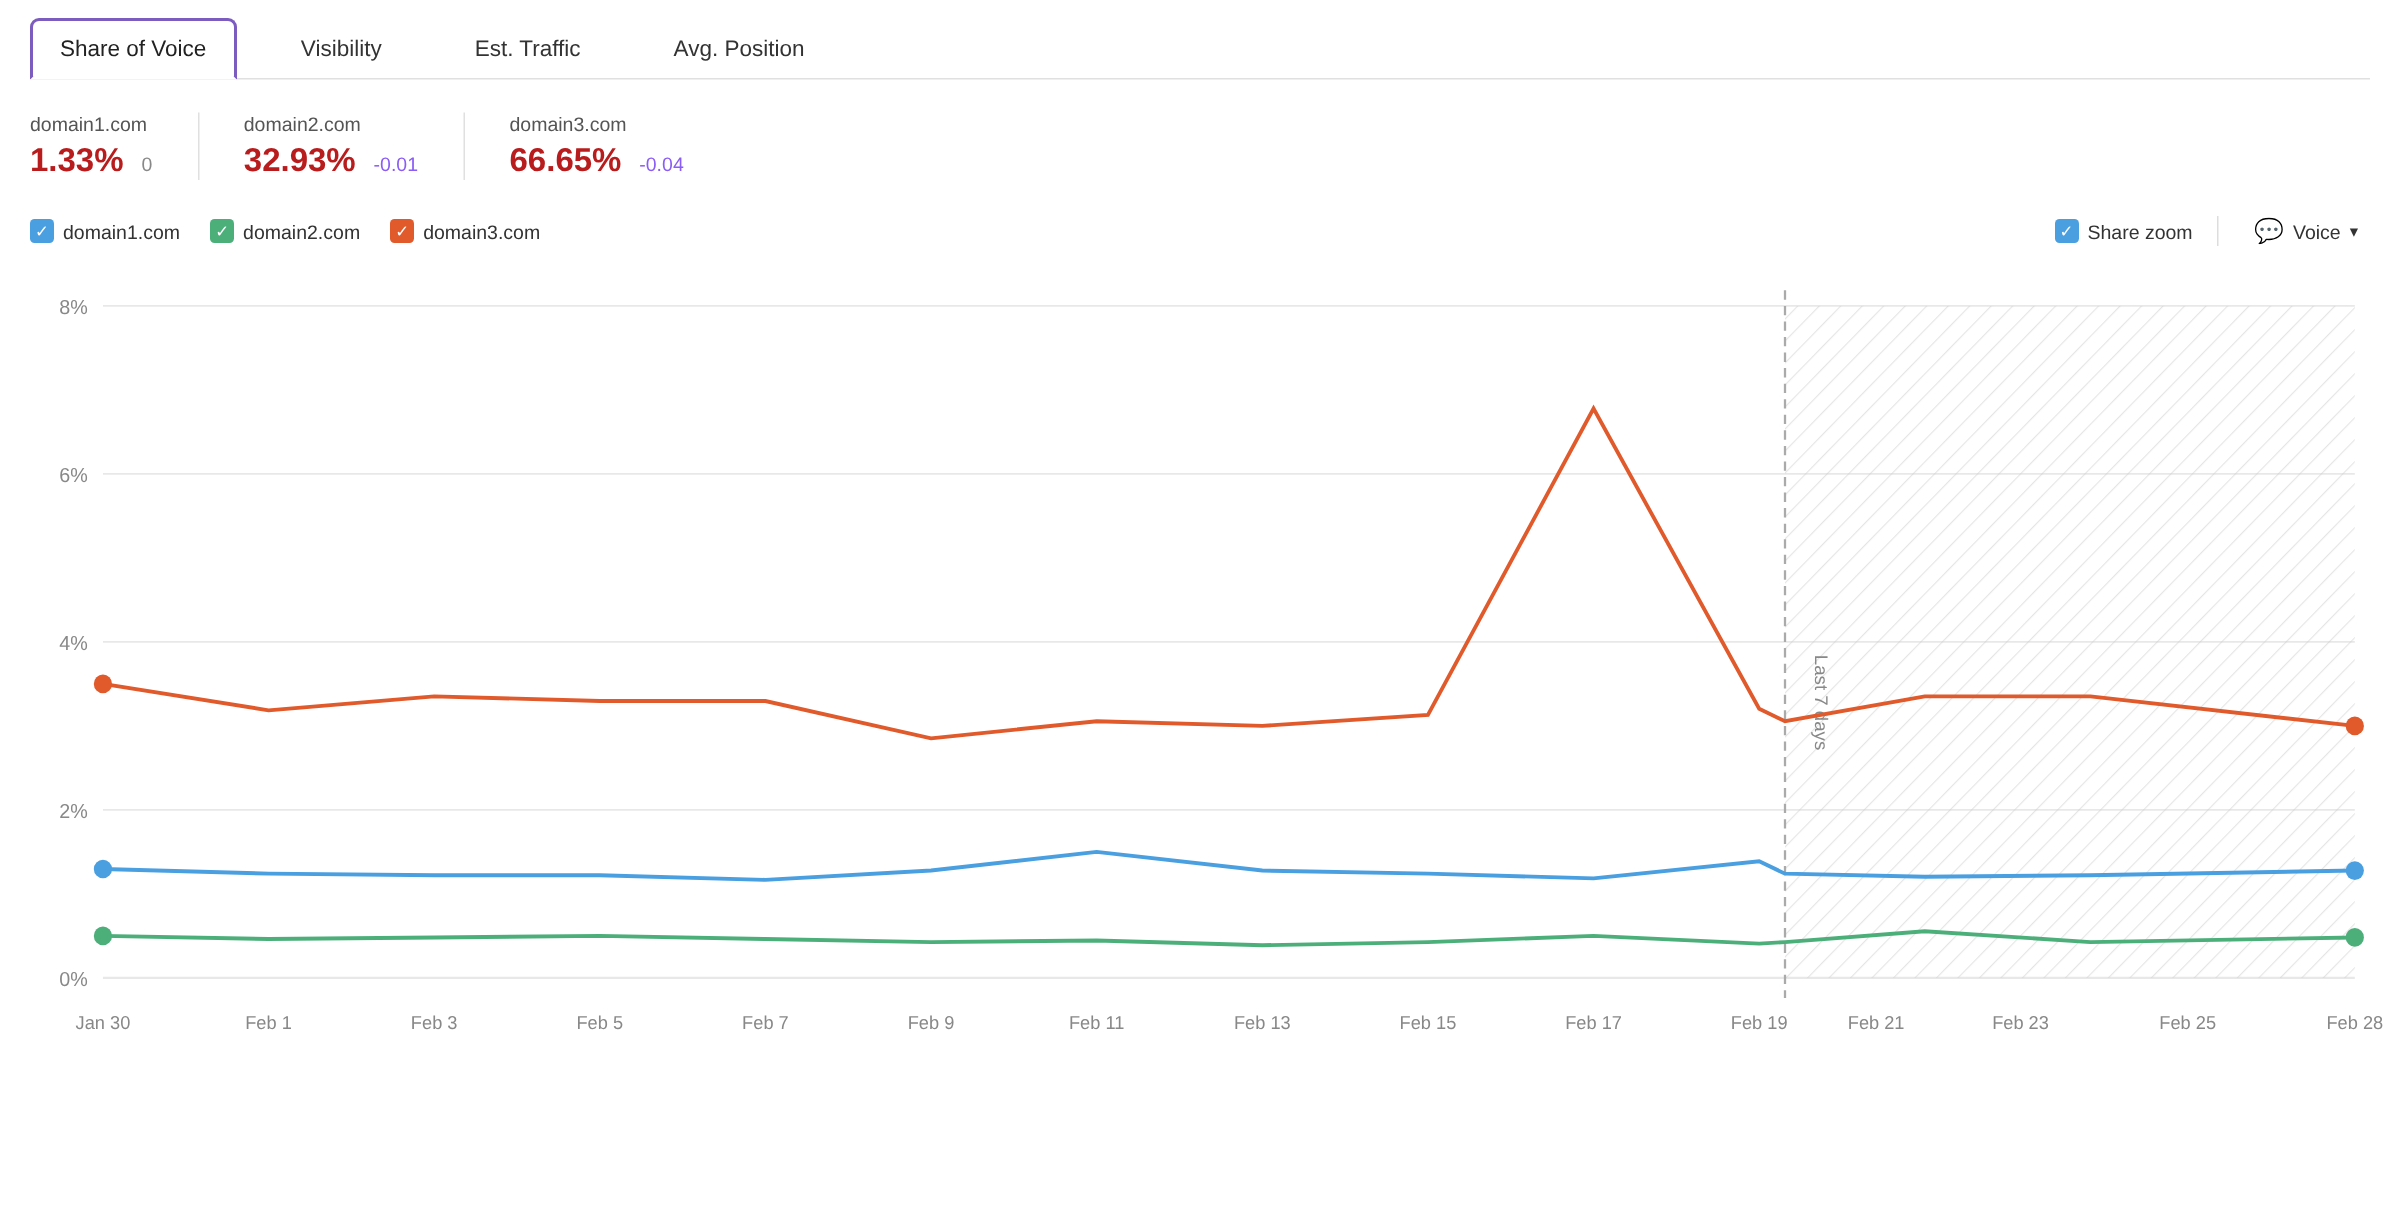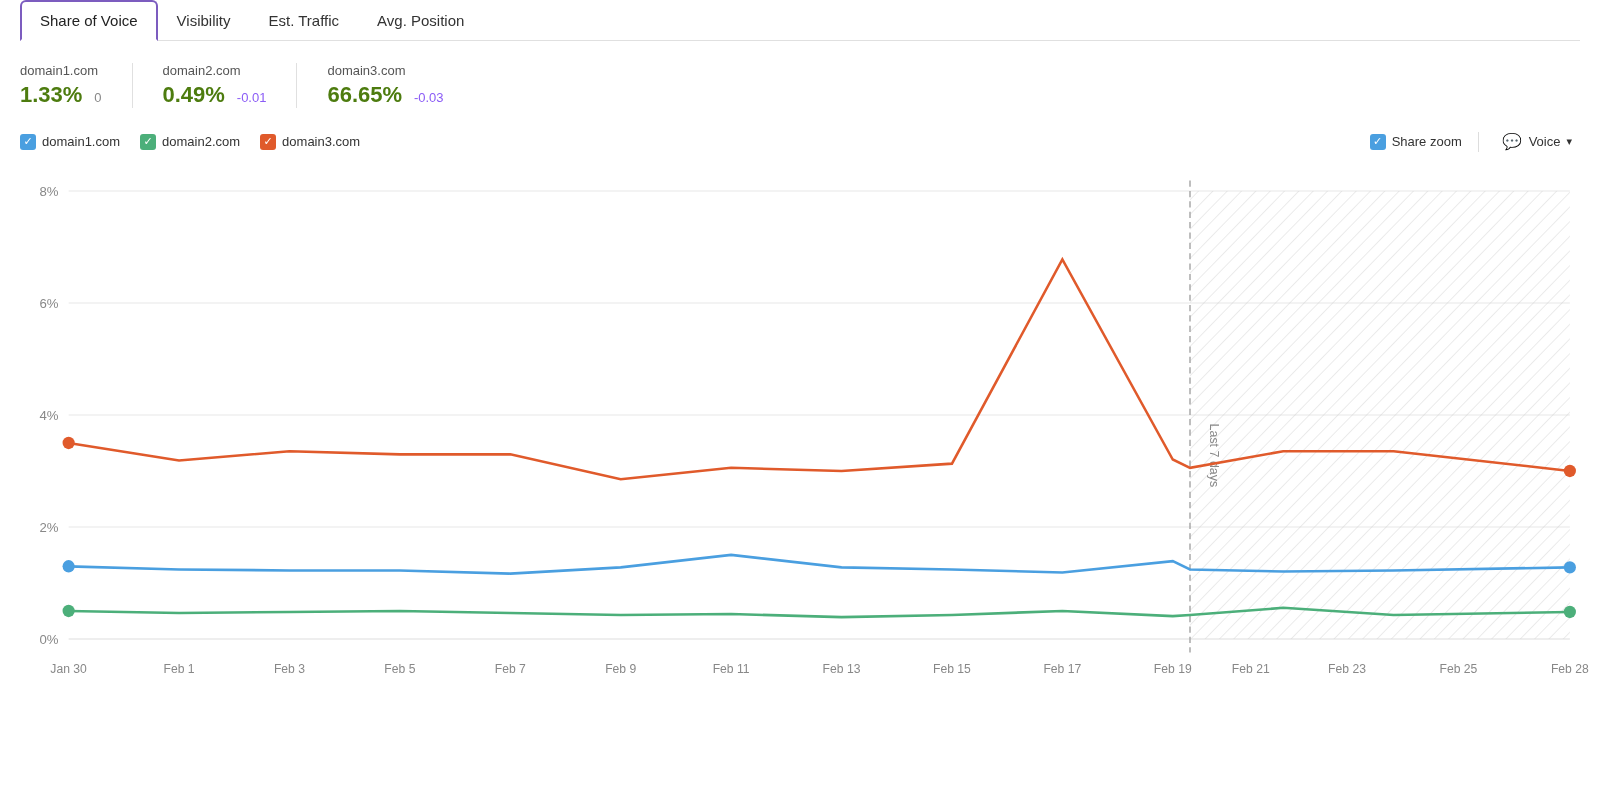--- a/index.html
+++ b/index.html
@@ -1,30 +1,30 @@
 <!DOCTYPE html>
 <html><head>
   <meta charset="utf-8">
   <style>
     * { box-sizing: border-box; margin: 0; padding: 0; }
     body { font-family: -apple-system, BlinkMacSystemFont, 'Segoe UI', Arial, sans-serif; background: #fff; color: #222; font-size: 14px; }
-    .container { width: 1600px; height: 805px; padding: 0 20px; overflow: hidden; }
+    .container { width: 1600px; height: 805px; padding: 12px 20px; overflow: hidden; }
 
     
     .tabs { display: flex; align-items: center; border-bottom: 1px solid #e0e0e0; margin-bottom: 18px; }
     .tab { padding: 10px 18px; cursor: pointer; font-size: 15px; color: #333; border: 1px solid transparent; border-radius: 6px 6px 0 0; background: none; }
     .tab.active { border: 2px solid #7c5cbf; border-bottom: 2px solid #fff; color: #222; font-weight: 500; margin-bottom: -1px; }
-    .tab:not(.active) { border-color: transparent; }
+    .tab:not(.active) { border-color: transparent; margin-left: 24px; }
 
     
     .stats-row { display: flex; align-items: flex-start; gap: 0; margin-bottom: 16px; padding: 4px 0; }
     .stat-item { padding: 0 30px 0 0; margin-right: 30px; border-right: 1px solid #e0e0e0; }
     .stat-item:last-child { border-right: none; }
     .stat-domain { font-size: 13px; color: #555; margin-bottom: 4px; }
-    .stat-value { font-size: 22px; font-weight: 700; color: #4d7c0f; display: inline-block; }
+    .stat-value { font-size: 22px; font-weight: 700; color: #b91c1c; display: inline-block; }
     .stat-change { font-size: 13px; margin-left: 8px; display: inline-block; }
     .stat-change.neutral { color: #888; }
     .stat-change.negative { color: #8b5cf6; }
 
     
     .legend-row { display: flex; align-items: center; margin-bottom: 10px; gap: 20px; }
     .legend-item { display: flex; align-items: center; gap: 6px; cursor: pointer; font-size: 13px; color: #333; }
     .legend-checkbox { width: 16px; height: 16px; border-radius: 3px; display: flex; align-items: center; justify-content: center; font-size: 11px; color: #fff; }
     .legend-checkbox.blue { background: #4A9FE0; }
     .legend-checkbox.green { background: #4CAF7A; }
@@ -55,29 +55,29 @@
     <div class="stat-item">
       <div class="stat-domain">domain1.com</div>
       <div>
         <span class="stat-value">1.33%</span>
         <span class="stat-change neutral">0</span>
       </div>
     </div>
     <div class="stat-item">
       <div class="stat-domain">domain2.com</div>
       <div>
-        <span class="stat-value">0.49%</span>
+        <span class="stat-value">32.93%</span>
         <span class="stat-change negative">-0.01</span>
       </div>
     </div>
     <div class="stat-item">
       <div class="stat-domain">domain3.com</div>
       <div>
         <span class="stat-value">66.65%</span>
-        <span class="stat-change negative">-0.03</span>
+        <span class="stat-change negative">-0.04</span>
       </div>
     </div>
   </div>
 
   <div class="legend-row">
     <div class="legend-item">
       <div class="legend-checkbox blue">✓</div>
       <span>domain1.com</span>
     </div>
     <div class="legend-item">

